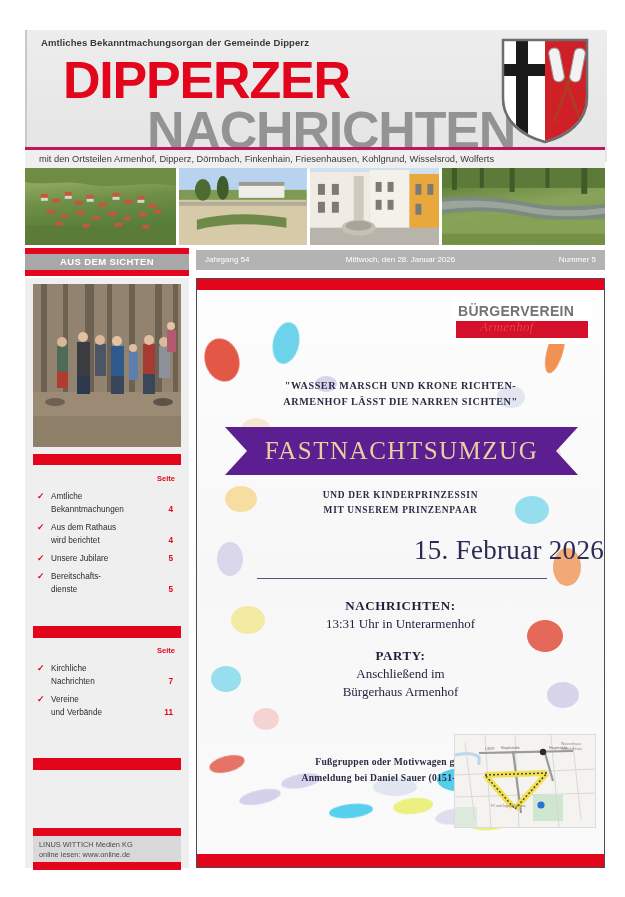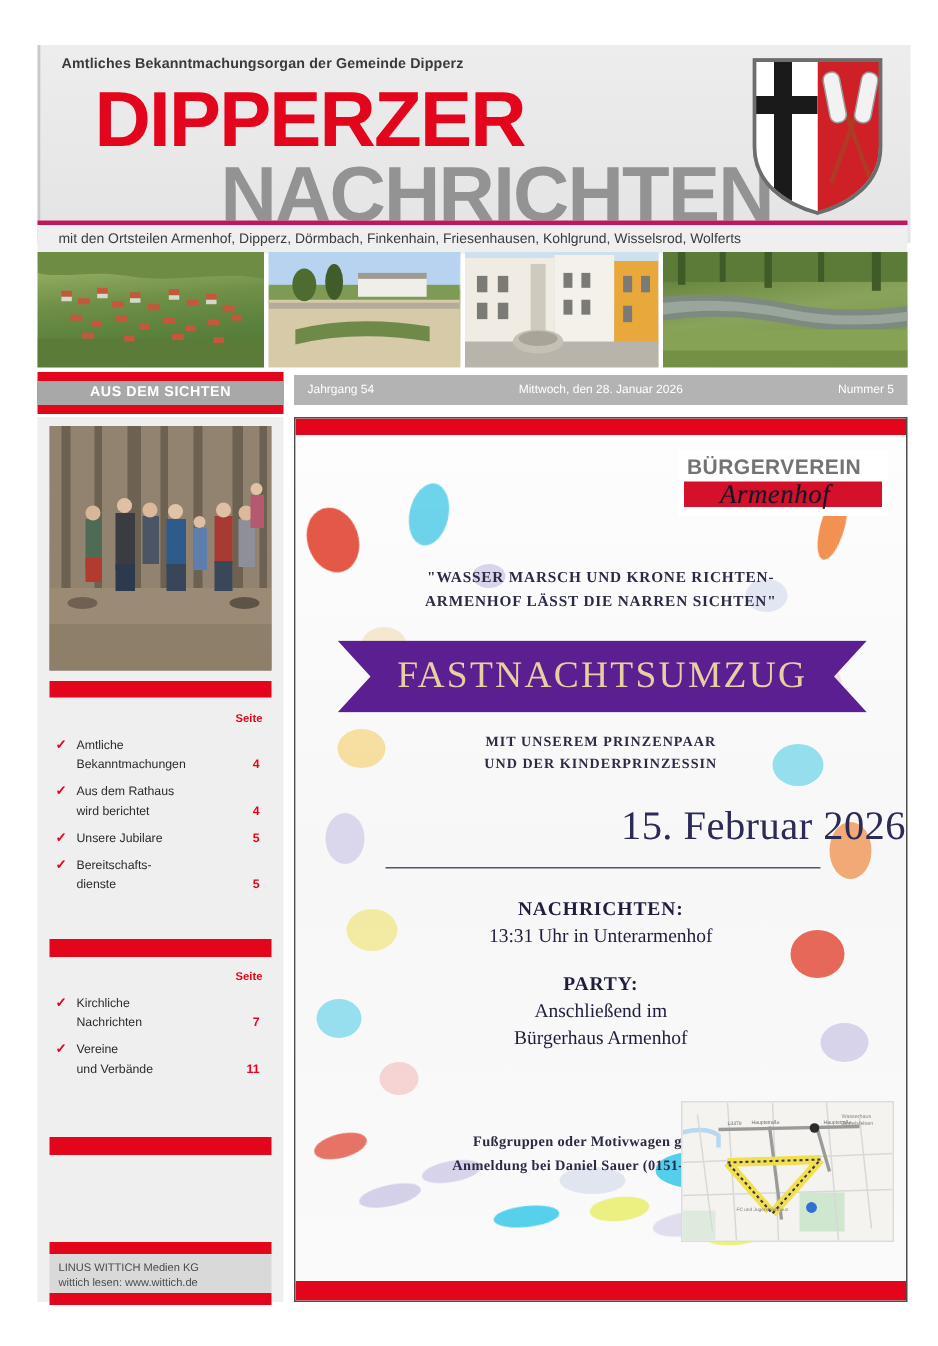--- a/index.html
+++ b/index.html
@@ -90,21 +90,21 @@
   .poster-canvas{position:absolute;left:0;top:11px;width:100%;height:566px;
                  background:linear-gradient(180deg,#fdfdfd 0%,#f7f7f7 50%,#fafafa 100%);overflow:hidden;}
 
   .confetti{position:absolute;inset:0;}
   .blob{position:absolute;border-radius:50%;filter:blur(.4px);}
 
   .bv-logo{position:absolute;left:255px;top:10px;width:140px;height:44px;background:#ffffff;}
   .bv-logo .t1{position:absolute;left:6px;top:3px;font-size:14px;font-weight:bold;color:#737373;
                letter-spacing:.3px;font-family:"Liberation Sans",sans-serif;}
   .bv-logo .redbar{position:absolute;left:4px;top:21px;width:132px;height:17px;background:#d5102a;}
-  .bv-logo .t2{position:absolute;left:28px;top:19px;font-size:18px;color:#0f172a;font-style:italic;
+  .bv-logo .t2{position:absolute;left:28px;top:19px;font-size:13px;color:#ef4444;font-style:italic;
                font-family:"Liberation Serif",serif;letter-spacing:.3px;text-shadow:0 0 1px rgba(0,0,0,.2);}
 
   .slogan{position:absolute;left:0;top:88px;width:100%;text-align:center;
           font-family:"Liberation Serif",serif;font-size:10.2px;font-weight:bold;
           color:#2b2b45;letter-spacing:.55px;line-height:16px;}
 
   .ribbon{position:absolute;left:28px;top:137px;width:353px;height:48px;}
   .ribbon .band2{position:absolute;left:0;top:0;width:353px;height:48px;background:#5b1f91;
      clip-path:polygon(0 0,353px 0,331px 24px,353px 48px,0 48px,22px 24px);}
   .ribbon .txt{position:absolute;left:0;top:0;width:353px;height:48px;line-height:48px;text-align:center;
@@ -359,21 +359,21 @@
         </div>
       </div>
     </div>
 
     <div class="sb-red3"></div>
 
     <div class="pub">
       <div class="bar"></div>
       <div class="body">
         <span class="l1">LINUS WITTICH Medien KG</span>
-        <span class="l2">wittich lesen: www.wittich.de</span>
+        <span class="l2">online lesen: www.online.de</span>
       </div>
       <div class="bar"></div>
     </div>
   </div>
 
   <div class="poster">
     <div class="poster-top-red"></div>
     <div class="poster-canvas">
 
       <div class="confetti">
@@ -417,22 +417,22 @@
         <div>"WASSER MARSCH UND KRONE RICHTEN-</div>
         <div>ARMENHOF LÄSST DIE NARREN SICHTEN"</div>
       </div>
 
       <div class="ribbon">
         <div class="band2"></div>
         <div class="txt">FASTNACHTSUMZUG</div>
       </div>
 
       <div class="sub2">
+        <div>UND DER KINDERPRINZESSIN</div>
         <div>MIT UNSEREM PRINZENPAAR</div>
-        <div>UND DER KINDERPRINZESSIN</div>
       </div>
 
       <div class="bigdate">15. Februar 2026</div>
       <div class="dateline"></div>
 
       <div class="ev ev1 ev-h">NACHRICHTEN:</div>
       <div class="ev ev2 ev-b">13:31 Uhr  in Unterarmenhof</div>
       <div class="ev ev3 ev-h">PARTY:</div>
       <div class="ev ev4 ev-b">Anschließend im</div>
       <div class="ev ev5 ev-b">Bürgerhaus Armenhof</div>

